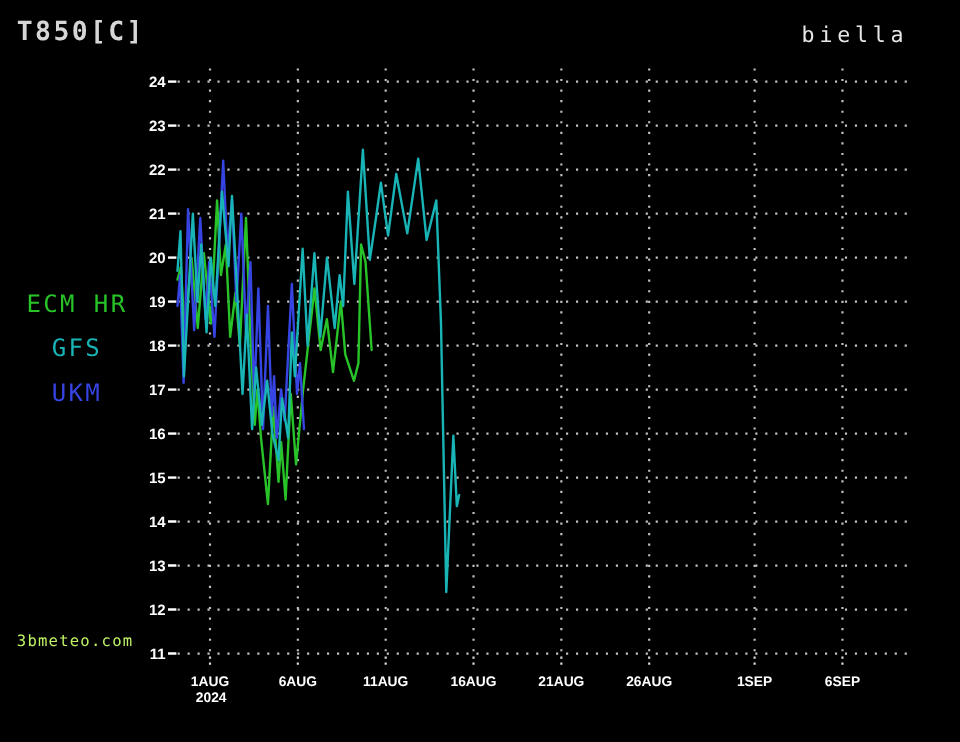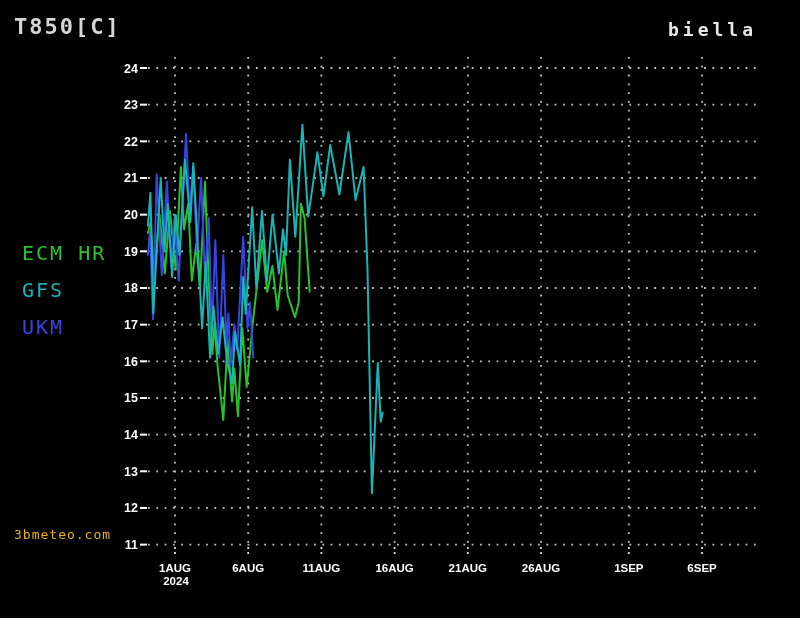--- a/index.html
+++ b/index.html
@@ -1,25 +1,25 @@
 <!DOCTYPE html>
 <html><head>
 <meta charset="utf-8">
 <style>
   html,body{margin:0;padding:0;background:#000;}
   .screen{position:relative;width:800px;height:618px;background:#000;overflow:hidden;
           font-family:"DejaVu Sans Mono",monospace;}
   .chart-title{position:absolute;left:14px;top:14px;font-size:22px;letter-spacing:2px;
                color:#d6d6d6;font-weight:700;}
   .location{position:absolute;left:668px;top:19px;font-size:18px;letter-spacing:4px;
-            color:#e6e6e6;font-weight:bold;}
-  .legend{position:absolute;left:22px;top:241px;}
+            color:#e6e6e6;}
+  .legend{position:absolute;left:22px;top:241px;text-align:center;}
   .legend-item{height:37px;font-size:20px;letter-spacing:2px;white-space:pre;}
   .watermark{position:absolute;left:14px;top:527px;font-size:13px;letter-spacing:1px;
-             color:#eab308;}
+             color:#bef264;}
   svg{position:absolute;left:0;top:0;}
   .axis-label{font-family:"Liberation Sans",sans-serif;font-weight:bold;fill:#ffffff;}
 </style>
 </head>
 <body>
 
 <div class="screen">
   <div class="chart-title">T850[C]</div>
   <div class="location">biella</div>
 

